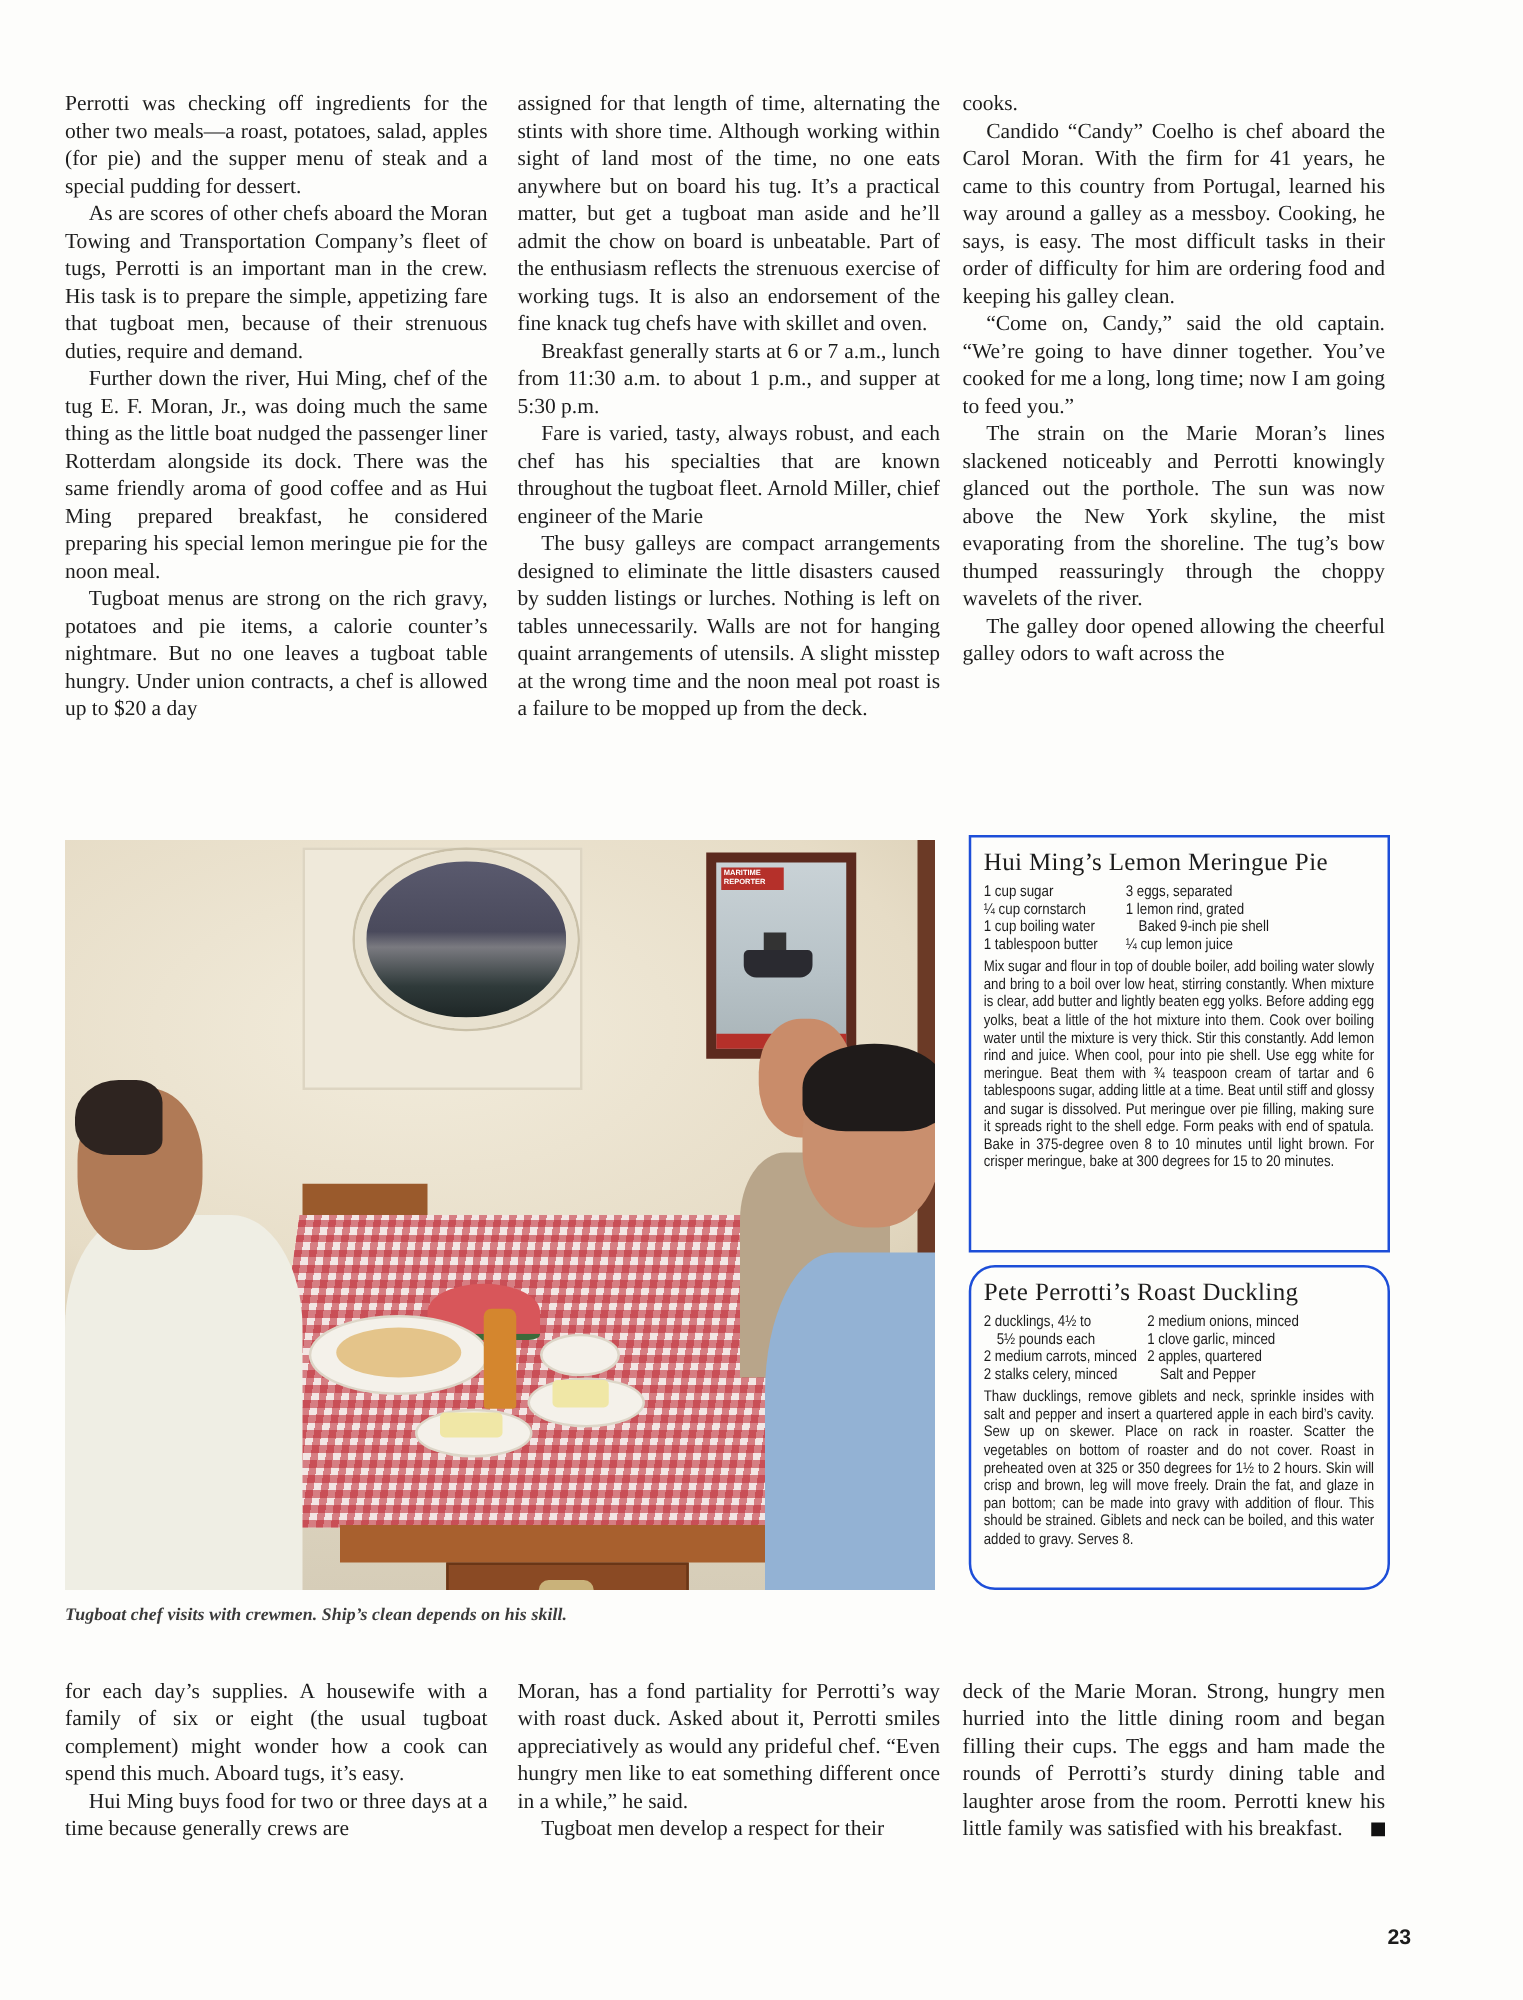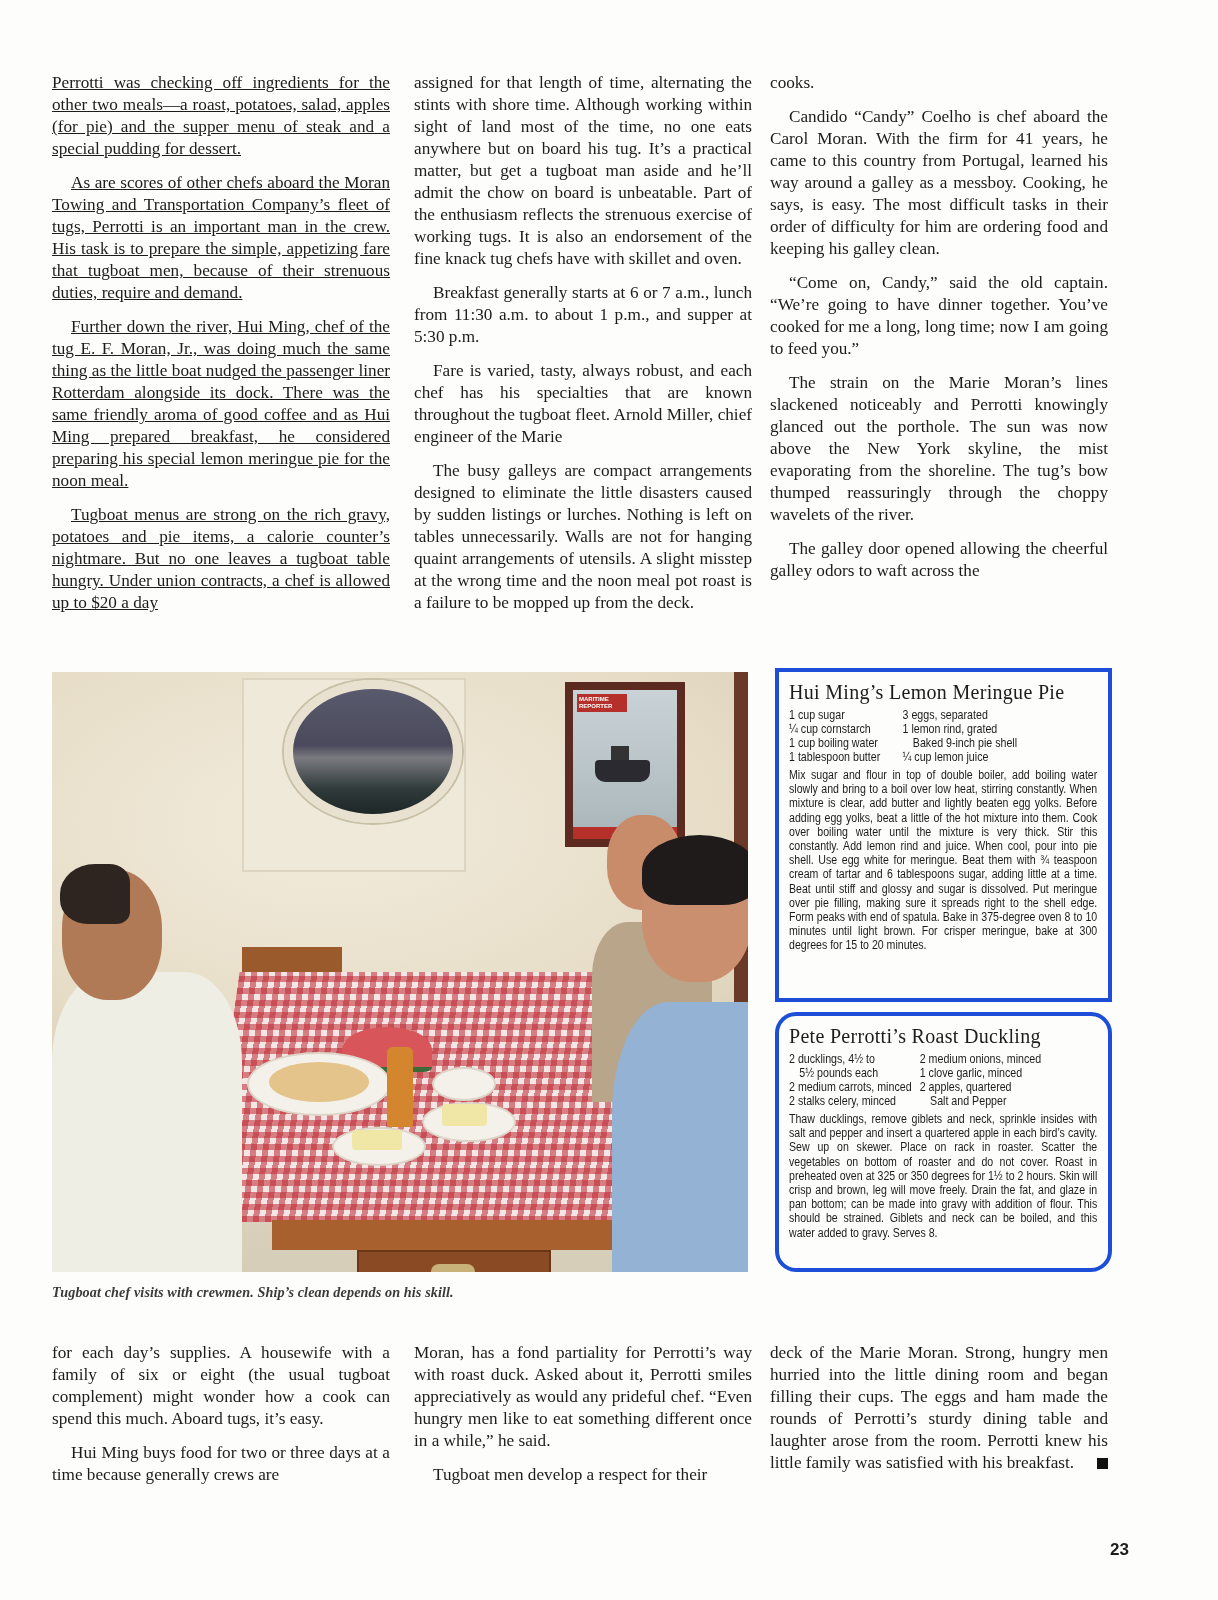--- a/index.html
+++ b/index.html
@@ -1,21 +1,21 @@
 <!DOCTYPE html>
 <html><head>
 <meta charset="utf-8">
 <style>
   html, body { margin: 0; padding: 0; }
   body { width: 1218px; height: 1600px; background: #fdfdfb; position: relative; overflow: hidden;
          font-family: "Liberation Serif", "DejaVu Serif", serif; color: #1c1c1c; }
   .col { position: absolute; width: 338px; font-size: 17.2px; line-height: 22px; text-align: justify; }
   .col p { margin: 0; text-indent: 0; }
-  .col p.ind { text-indent: 19px; margin-top: 12px; }
-  #c1 { left: 52px; top: 72px; text-decoration: underline; }
+  .col p.ind { text-indent: 19px; }
+  #c1 { left: 52px; top: 72px; }
   #c2 { left: 414px; top: 72px; }
   #c3 { left: 770px; top: 72px; }
   #b1 { left: 52px; top: 1342px; }
   #b2 { left: 414px; top: 1342px; }
   #b3 { left: 770px; top: 1342px; }
   .endmark { display: inline-block; width: 11px; height: 11px; background: #111; float: right; margin-top: 6px; }
 
   
   #photo { position: absolute; left: 52px; top: 672px; width: 696px; height: 600px; overflow: hidden;
            background: linear-gradient(180deg, #ece6d6 0%, #e8e0cc 55%, #d6cdb8 100%); }
@@ -57,21 +57,21 @@
   .plate { position: absolute; border-radius: 50%; background: #f4f1ea; border: 2px solid #ddd6c8; }
   .melon { position: absolute; left: 290px; top: 355px; width: 90px; height: 40px; background: #d8565a;
            border-radius: 50% 50% 10% 10%; border-bottom: 5px solid #3c6a3a; }
   .bottle { position: absolute; left: 335px; top: 375px; width: 26px; height: 80px; background: #d4862e; border-radius: 6px 6px 3px 3px; }
   .salad { position: absolute; left: 217px; top: 390px; width: 100px; height: 40px; border-radius: 50%; background: #e4c48a; }
   .pie { position: absolute; background: #f0e7a6; border-radius: 4px; }
 
   .caption { position: absolute; left: 52px; top: 1284px; font-style: italic; font-weight: bold; font-size: 14.2px; color: #3a3a3a; letter-spacing: 0.1px; }
 
   
-  .recipe { position: absolute; left: 775px; width: 337px; border: 4px solid #1d4ed8; box-sizing: border-box;
+  .recipe { position: absolute; left: 775px; width: 337px; border: 2px solid #1d4ed8; box-sizing: border-box;
             background: #fdfdfb; padding: 4px 10px 6px 10px;
             font-family: "Liberation Sans Narrow", "Liberation Sans", sans-serif; }
   #r1 { top: 668px; height: 334px; }
   #r2 { top: 1012px; height: 260px; border-radius: 21px; }
   .recipe h3 { margin: 4px 0 4px 0; font-family: "Liberation Serif", serif; font-weight: normal; font-size: 20px; line-height: 24px; letter-spacing: 0.3px; white-space: nowrap; }
   .ing { display: grid; grid-template-columns: 132px 1fr; font-size: 12.4px; line-height: 14px; transform: scaleX(0.86); transform-origin: left; width: 116%; }
   .ing span { white-space: nowrap; }
   .ing .sub { padding-left: 12px; }
   .method { margin-top: 4px; font-size: 12.3px; line-height: 14.2px; text-align: justify; transform: scaleX(0.86); transform-origin: left; width: 116%; }
 

